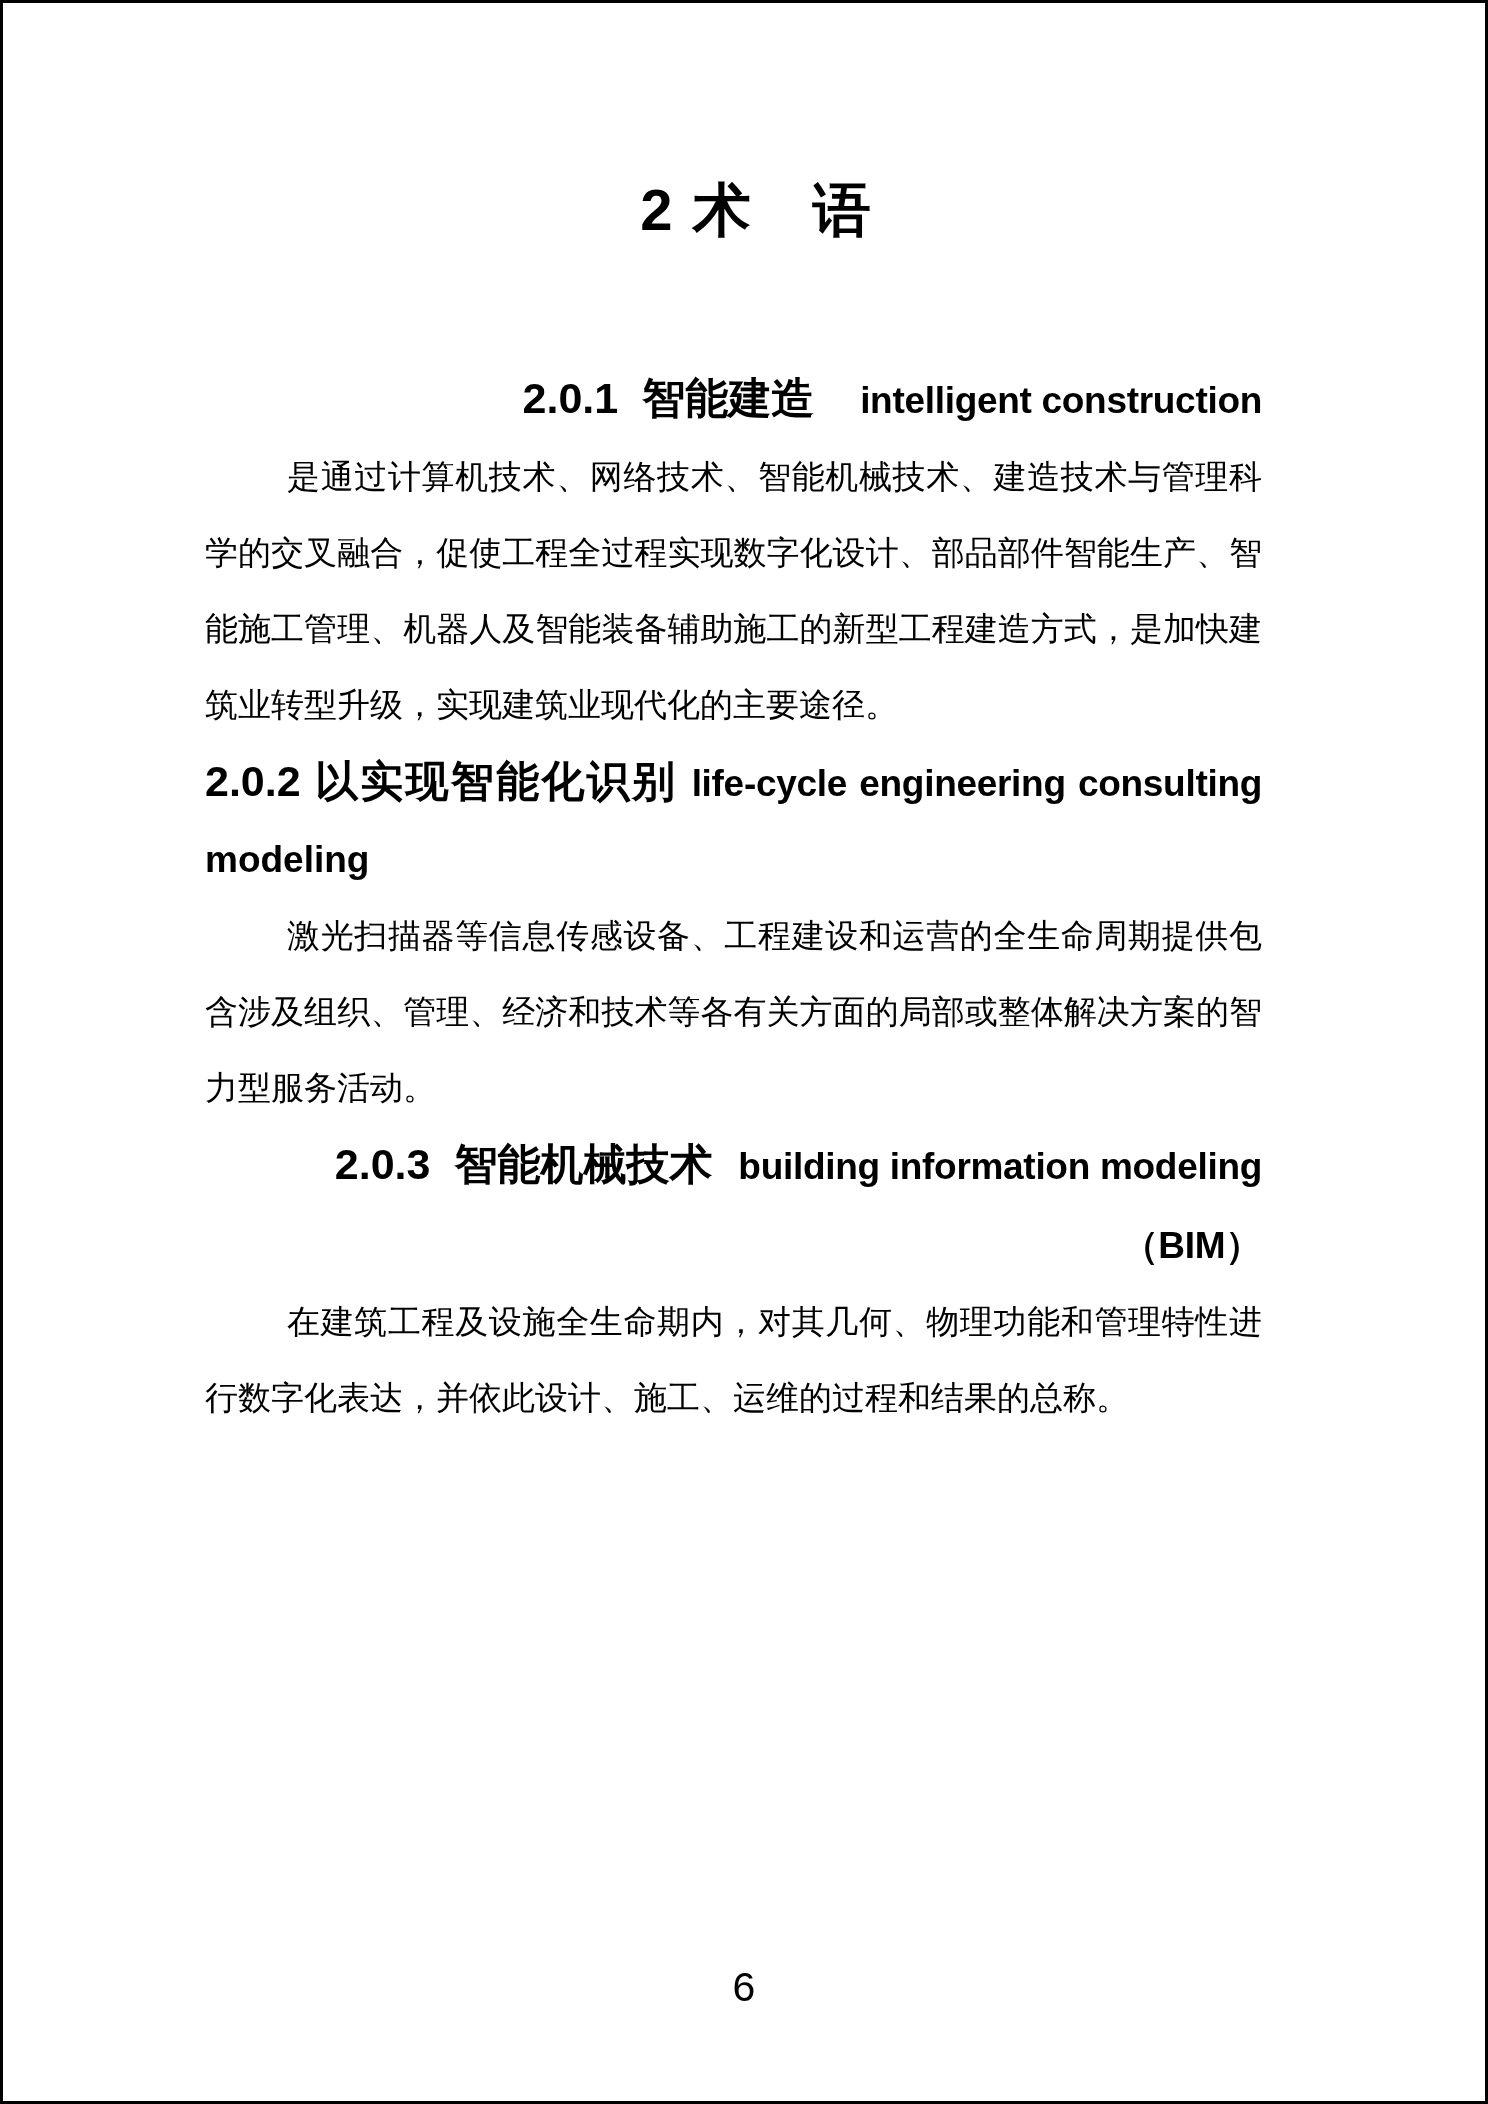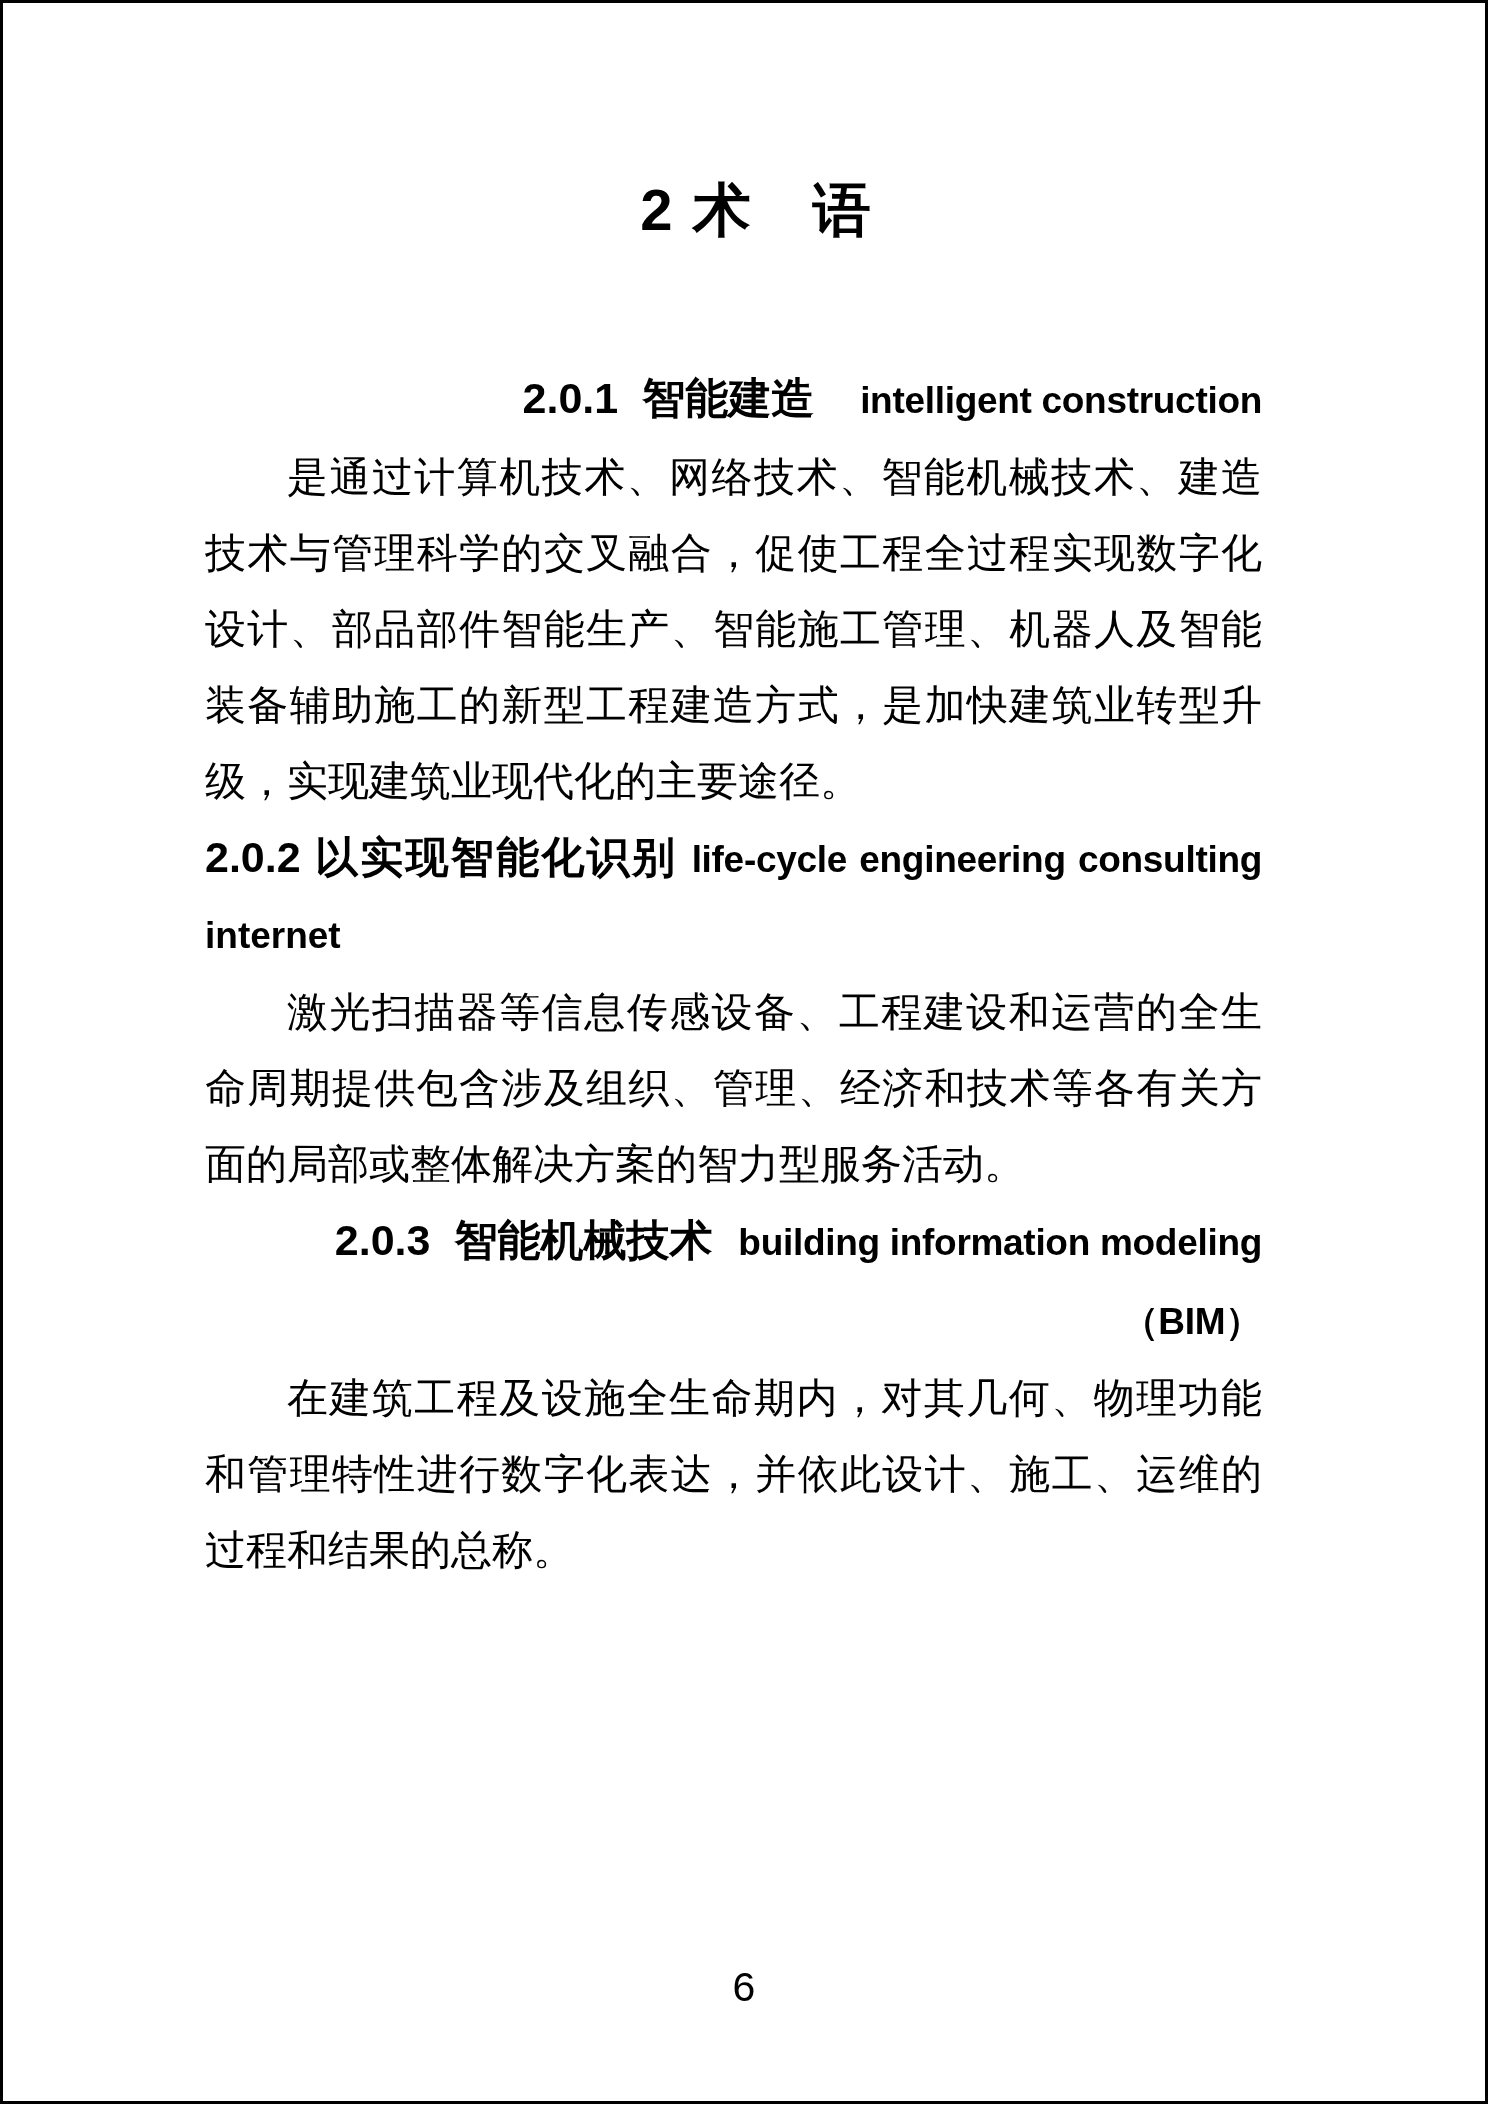--- a/index.html
+++ b/index.html
@@ -52,21 +52,21 @@
   }
   .heading-line.stretch .en { font-size: 37px; letter-spacing: -0.3px; }
   .heading-line2 {
     font-weight: bold;
     font-size: 37px;
     line-height: 76px;
     text-align: left;
   }
   .body-para {
     margin: 0;
-    font-size: 41px;
+    font-size: 33px;
     line-height: 76px;
     text-align: justify;
     text-indent: 82px;
     font-weight: normal;
   }
   .page-number {
     position: absolute;
     bottom: 90px;
     left: 0;
     width: 100%;
@@ -92,21 +92,21 @@
       </div>
       <p class="body-para">是通过计算机技术、网络技术、智能机械技术、建造技术与管理科学的交叉融合，促使工程全过程实现数字化设计、部品部件智能生产、智能施工管理、机器人及智能装备辅助施工的新型工程建造方式，是加快建筑业转型升级，实现建筑业现代化的主要途径。</p>
     </section>
 
     <section>
       <div class="heading-line stretch">
         <span class="num">2.0.2</span>
         <span class="zh">以实现智能化识别</span>
         <span class="en">life-cycle engineering consulting</span>
       </div>
-      <div class="heading-line2">internet</div>
+      <div class="heading-line2">modeling</div>
       <p class="body-para">激光扫描器等信息传感设备、工程建设和运营的全生命周期提供包含涉及组织、管理、经济和技术等各有关方面的局部或整体解决方案的智力型服务活动。</p>
     </section>
 
     <section>
       <div class="heading">
         <span class="num">2.0.3</span>
         <span class="zh">智能机械技术</span>
         <span class="en">building information modeling（BIM）</span>
       </div>
       <p class="body-para">在建筑工程及设施全生命期内，对其几何、物理功能和管理特性进行数字化表达，并依此设计、施工、运维的过程和结果的总称。</p>

